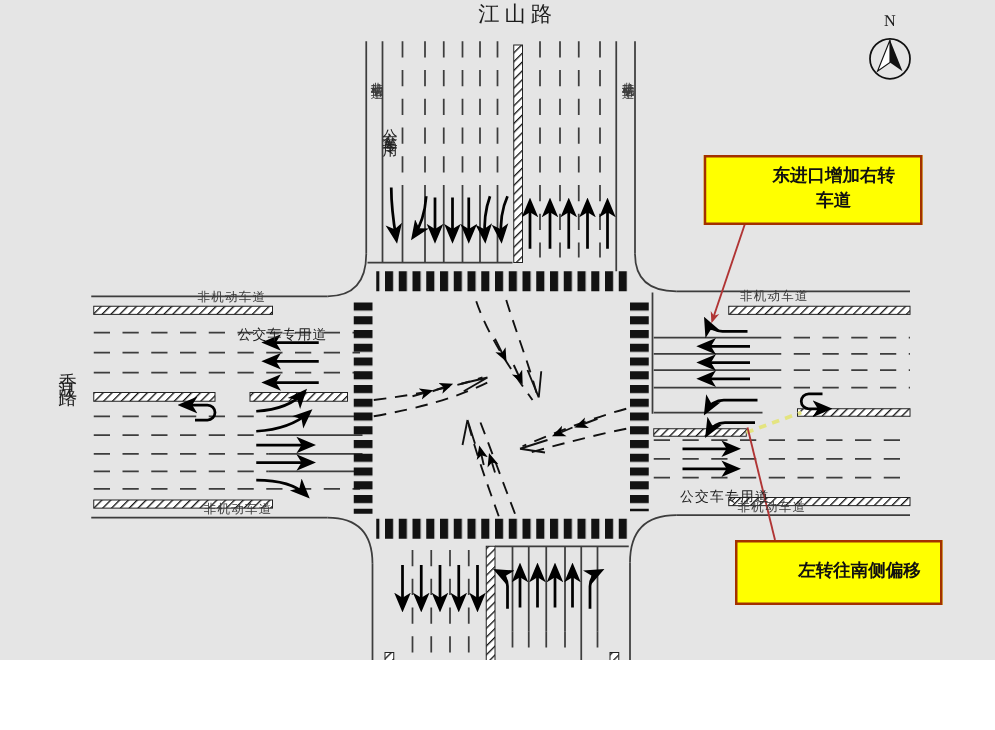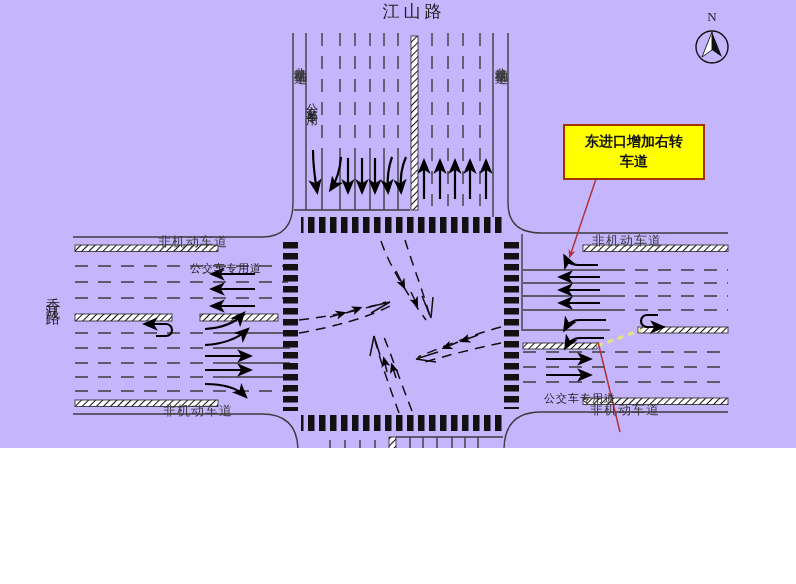--- a/index.html
+++ b/index.html
@@ -1,25 +1,25 @@
 <!DOCTYPE html>
 <html><head>
 <meta charset="utf-8">
 <style>
   html,body{margin:0;padding:0;background:#ffffff;}
-  #stage{position:relative;width:796px;height:448px;background:#c4b5fd;overflow:hidden;
+  #stage{position:relative;width:796px;height:528px;background:#e5e5e5;overflow:hidden;
          font-family:"Liberation Serif","DejaVu Serif",serif;}
   #stage svg{position:absolute;left:0;top:0;}
   .lbl{position:absolute;color:#1c1c1c;white-space:nowrap;line-height:1;}
   .vtext{writing-mode:vertical-rl;text-orientation:upright;}
-  .small{font-size:13px;letter-spacing:1px;color:#3a3a3a;}
+  .small{font-size:10px;letter-spacing:1px;color:#3a3a3a;font-family:Liberation Mono, monospace;}
   .buslbl{font-size:11px;letter-spacing:1px;color:#222;margin-top:11px;}
   .callout{position:absolute;background:#ffff00;border:2.5px solid #a33000;
            display:flex;flex-direction:column;align-items:center;justify-content:center;
-           font-size:14px;font-weight:bold;color:#111;text-align:center;line-height:1.45;}
+           font-size:14px;font-weight:bold;color:#111;text-align:center;line-height:1.45;padding-left:33px;}
 </style>
 </head>
 <body>
 
 <div id="stage">
 
 <svg width="796" height="584" viewBox="0 0 796 584">
   <defs>
     <pattern id="zv" width="11" height="16" patternUnits="userSpaceOnUse">
       <rect width="6.5" height="16" fill="#121212"></rect>
@@ -211,14 +211,17 @@
 <div class="lbl buslbl" style="left:544px;top:382px;">公交车专用道</div>
 <div class="lbl small" style="left:590px;top:403px;">非机动车道</div>
 
 <div class="lbl vtext small" style="left:297px;top:531px;">非机动车道</div>
 <div class="lbl vtext small" style="left:497px;top:531px;">非机动车道</div>
 
 <div class="callout" style="left:563px;top:124px;width:138px;height:52px;">
   <span>东进口增加右转</span>
   <span>车道</span>
 </div>
-
+<div class="callout" style="left:588px;top:432px;width:129px;height:48px;">
+  <span>左转往南侧偏移</span>
 </div>
 
+</div>
+
 </body></html>

